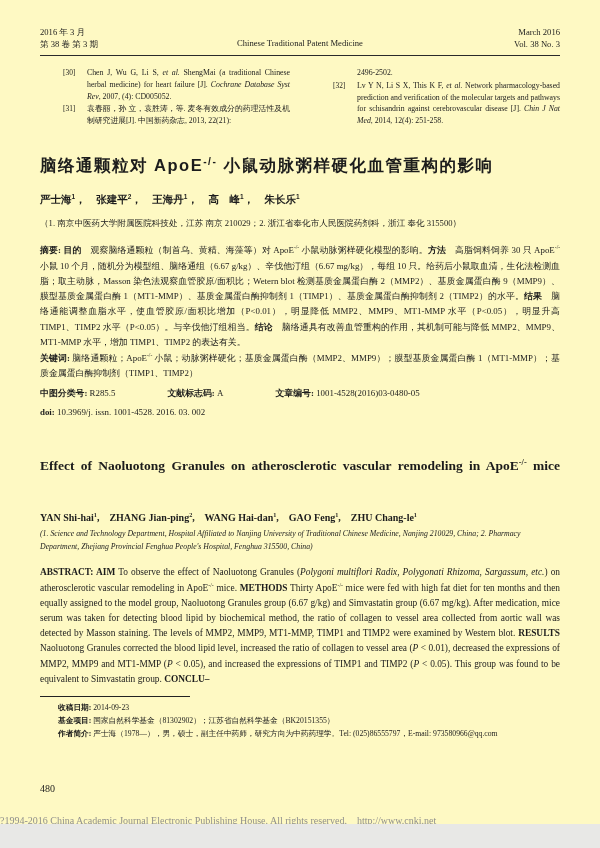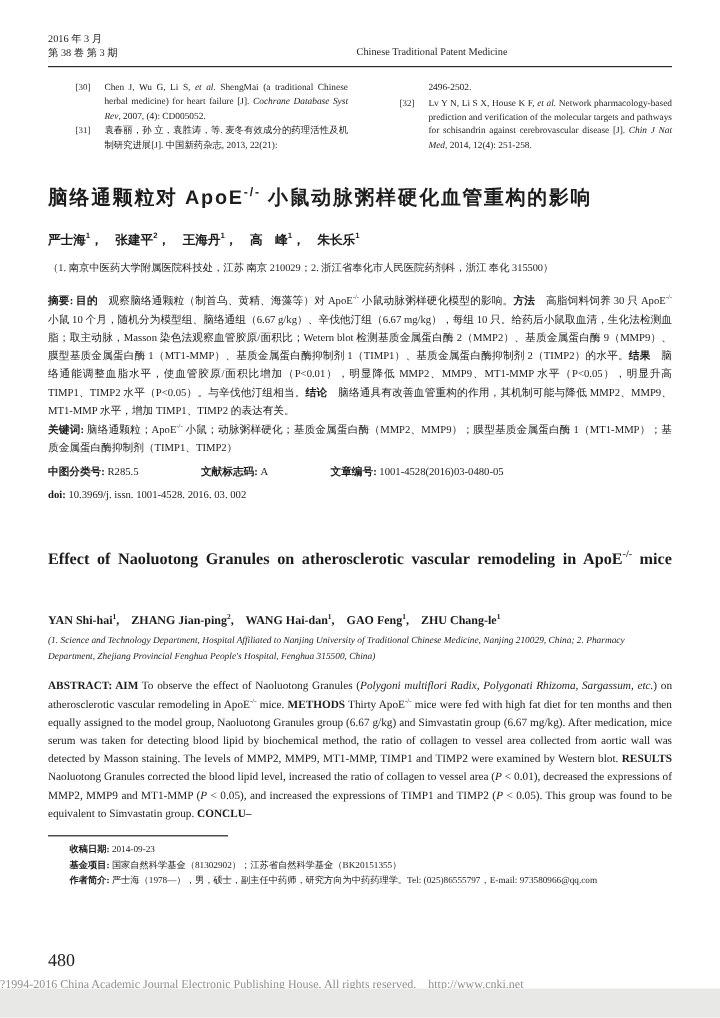--- a/index.html
+++ b/index.html
@@ -1,21 +1,21 @@
 <!DOCTYPE html>
 <html><head>
 <meta charset="utf-8">
 <style>
   * { margin: 0; padding: 0; box-sizing: border-box; }
   html, body { background: #e8e8e6; }
   .page {
     position: relative;
     width: 600px; height: 824px;
     margin: 0 auto;
-    background: #ffffff;
+    background: #fef9c3;
     color: #1c1c1c;
     font-family: "Liberation Serif", "DejaVu Serif", serif;
     overflow: hidden;
   }
   .content { padding: 26px 40px 0 40px; }
 
   .b { font-weight: bold; }
   .i { font-style: italic; }
   .sup { vertical-align: super; font-size: 0.62em; line-height: 0; }
 
@@ -85,21 +85,21 @@
   .abstract-en {
     margin-top: 12px;
     font-size: 9.4px; line-height: 15.2px;
     text-align: justify;
   }
 
   
   .foot-rule { width: 150px; border-top: 1.2px solid #222; margin-top: 9px; }
   .footnote { margin-top: 4px; padding-left: 18px; font-size: 7.7px; line-height: 13.2px; }
 
-  .page-number { position: absolute; left: 40px; top: 783px; font-size: 15px; margin-top: 10px; }
+  .page-number { position: absolute; left: 40px; top: 783px; font-size: 10px; }
 
   .copyright {
     position: absolute; left: 0; top: 815px; width: 100%;
     padding-left: 0;
     font-size: 10px; color: #8f8f8d;
     border-bottom: 1px solid #ef4444;
     padding-bottom: 6px;
   }
 </style>
 </head>
@@ -109,41 +109,45 @@
   <div class="content">
 
     <div class="jheader">
       <div class="col left">
         <div>2016 年 3 月</div>
         <div>第 38 卷  第 3 期</div>
       </div>
       <div class="col center">
         <div class="jtitle-en">Chinese Traditional Patent Medicine</div>
       </div>
+      <div class="col right">
+        <div>March 2016</div>
+        <div>Vol. 38   No. 3</div>
+      </div>
     </div>
 
     <div class="refs">
       <div class="refcol">
         <div class="ref-item">
           <span class="ref-num">[30]</span>
           <span class="ref-text"><span>Chen J, Wu G, Li S, </span><span class="i">et al.</span><span> ShengMai (a traditional Chinese herbal medicine) for heart failure [J]. </span><span class="i">Cochrane Database Syst Rev</span><span>, 2007, (4): CD005052.</span></span>
         </div>
         <div class="ref-item">
           <span class="ref-num">[31]</span>
           <span class="ref-text"><span>袁春丽，孙  立，袁胜涛，等. 麦冬有效成分的药理活性及机制研究进展[J]. 中国新药杂志, 2013, 22(21):</span></span>
         </div>
       </div>
       <div class="refcol">
         <div class="ref-item">
           <span class="ref-num"></span>
           <span class="ref-text"><span>2496-2502.</span></span>
         </div>
         <div class="ref-item">
           <span class="ref-num">[32]</span>
-          <span class="ref-text"><span>Lv Y N, Li S X, House K F, </span><span class="i">et al.</span><span> Network pharmacology-based prediction and verification of the molecular targets and pathways for schisandrin against cerebrovascular disease [J]. </span><span class="i">Chin J Nat Med</span><span>, 2014, 12(4): 251-258.</span></span>
+          <span class="ref-text"><span>Lv Y N, Li S X, This K F, </span><span class="i">et al.</span><span> Network pharmacology-based prediction and verification of the molecular targets and pathways for schisandrin against cerebrovascular disease [J]. </span><span class="i">Chin J Nat Med</span><span>, 2014, 12(4): 251-258.</span></span>
         </div>
       </div>
     </div>
 
     <div class="title-cn"><span>脑络通颗粒对 ApoE</span><span class="sup">-/-</span><span> 小鼠动脉粥样硬化血管重构的影响</span></div>
     <div class="authors-cn"><span>严士海</span><span class="sup">1</span><span>，　张建平</span><span class="sup">2</span><span>，　王海丹</span><span class="sup">1</span><span>，　高　峰</span><span class="sup">1</span><span>，　朱长乐</span><span class="sup">1</span></div>
     <div class="affil-cn">（1. 南京中医药大学附属医院科技处，江苏 南京 210029；2. 浙江省奉化市人民医院药剂科，浙江 奉化 315500）</div>
 
     <div class="abstract-cn"><span class="b">摘要: </span><span class="b">目的</span><span>　观察脑络通颗粒（制首乌、黄精、海藻等）对 ApoE</span><span class="sup">-/-</span><span> 小鼠动脉粥样硬化模型的影响。</span><span class="b">方法</span><span>　高脂饲料饲养 30 只 ApoE</span><span class="sup">-/-</span><span> 小鼠 10 个月，随机分为模型组、脑络通组（6.67 g/kg）、辛伐他汀组（6.67 mg/kg），每组 10 只。给药后小鼠取血清，生化法检测血脂；取主动脉，Masson 染色法观察血管胶原/面积比；Wetern blot 检测基质金属蛋白酶 2（MMP2）、基质金属蛋白酶 9（MMP9）、膜型基质金属蛋白酶 1（MT1-MMP）、基质金属蛋白酶抑制剂 1（TIMP1）、基质金属蛋白酶抑制剂 2（TIMP2）的水平。</span><span class="b">结果</span><span>　脑络通能调整血脂水平，使血管胶原/面积比增加（P&lt;0.01），明显降低 MMP2、MMP9、MT1-MMP 水平（P&lt;0.05），明显升高 TIMP1、TIMP2 水平（P&lt;0.05）。与辛伐他汀组相当。</span><span class="b">结论</span><span>　脑络通具有改善血管重构的作用，其机制可能与降低 MMP2、MMP9、MT1-MMP 水平，增加 TIMP1、TIMP2 的表达有关。</span></div>
     <div class="keywords-cn"><span class="b">关键词: </span><span>脑络通颗粒；ApoE</span><span class="sup">-/-</span><span> 小鼠；动脉粥样硬化；基质金属蛋白酶（MMP2、MMP9）；膜型基质金属蛋白酶 1（MT1-MMP）；基质金属蛋白酶抑制剂（TIMP1、TIMP2）</span></div>

